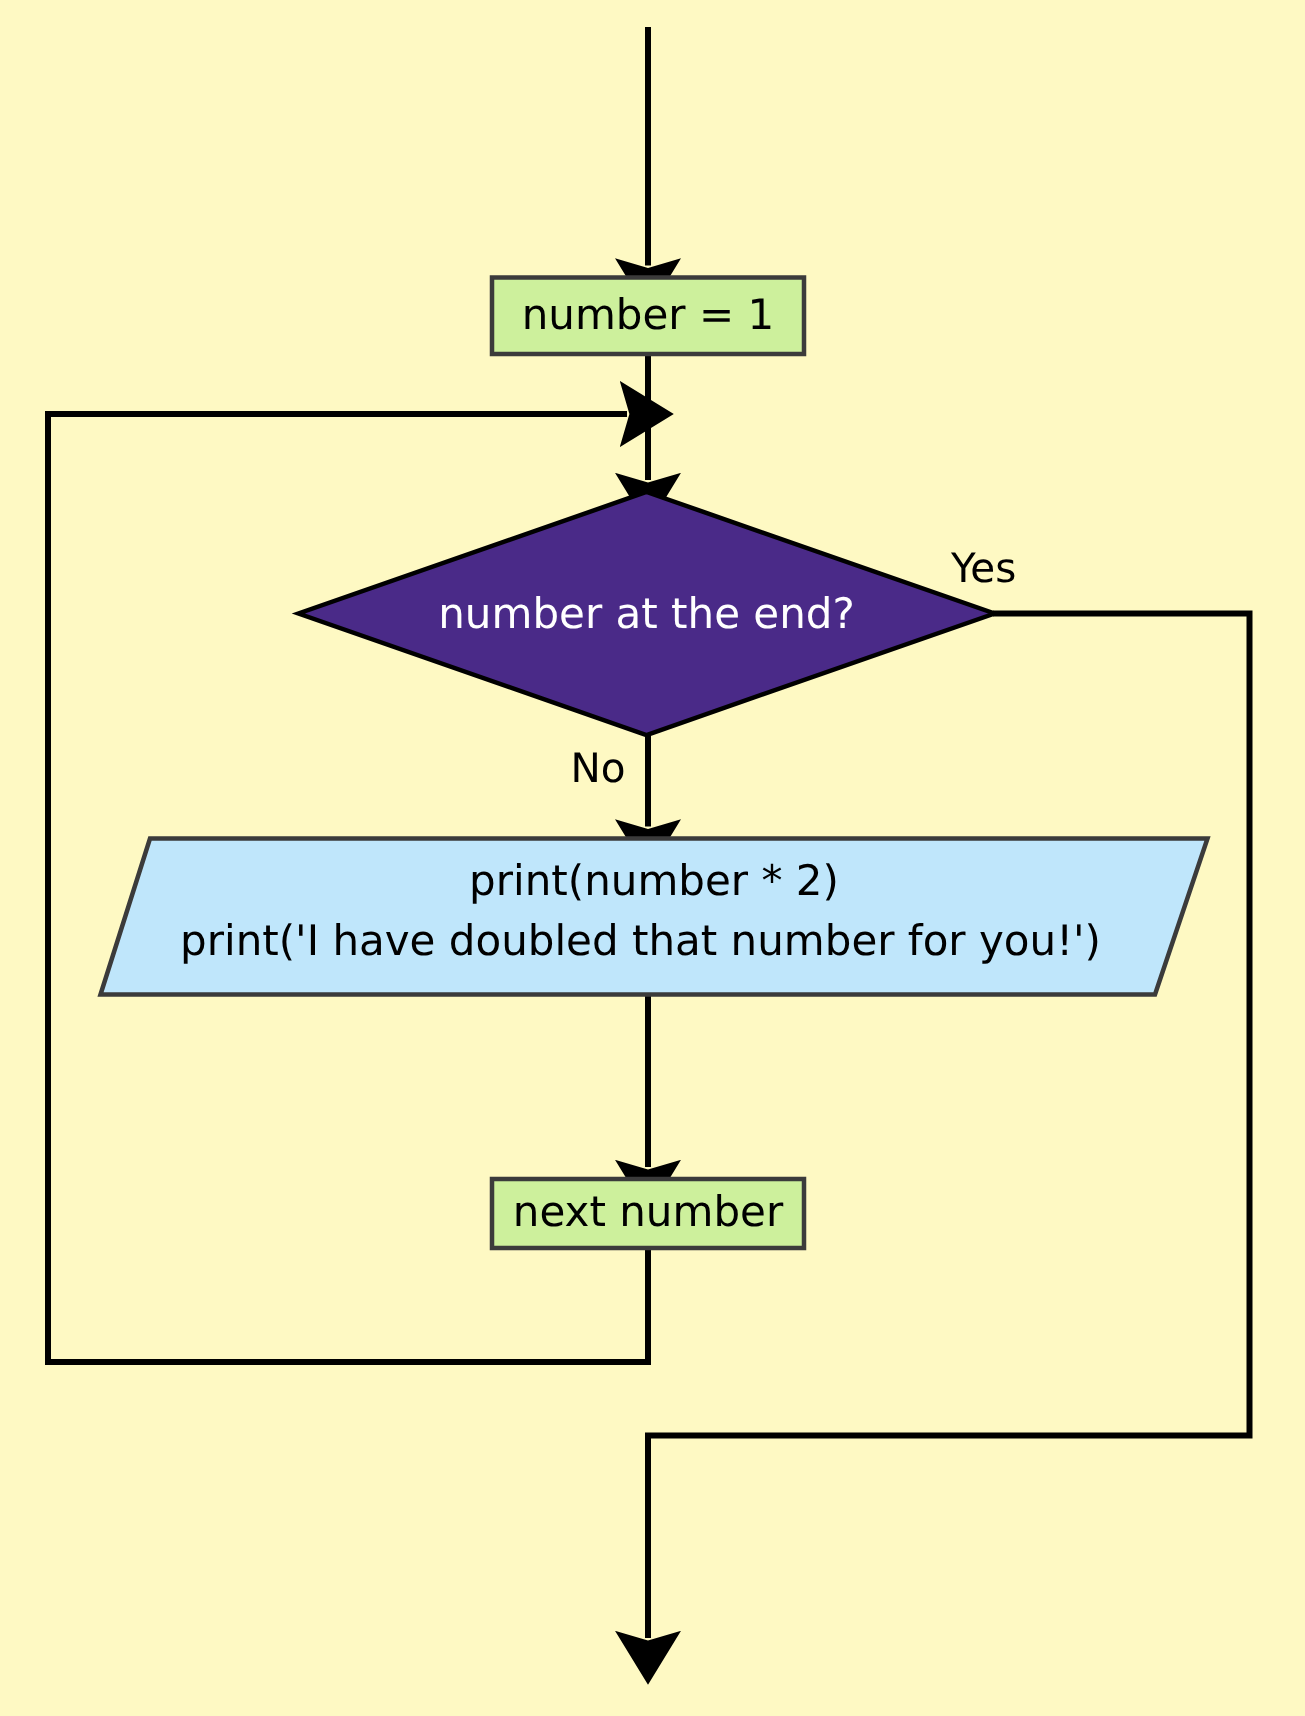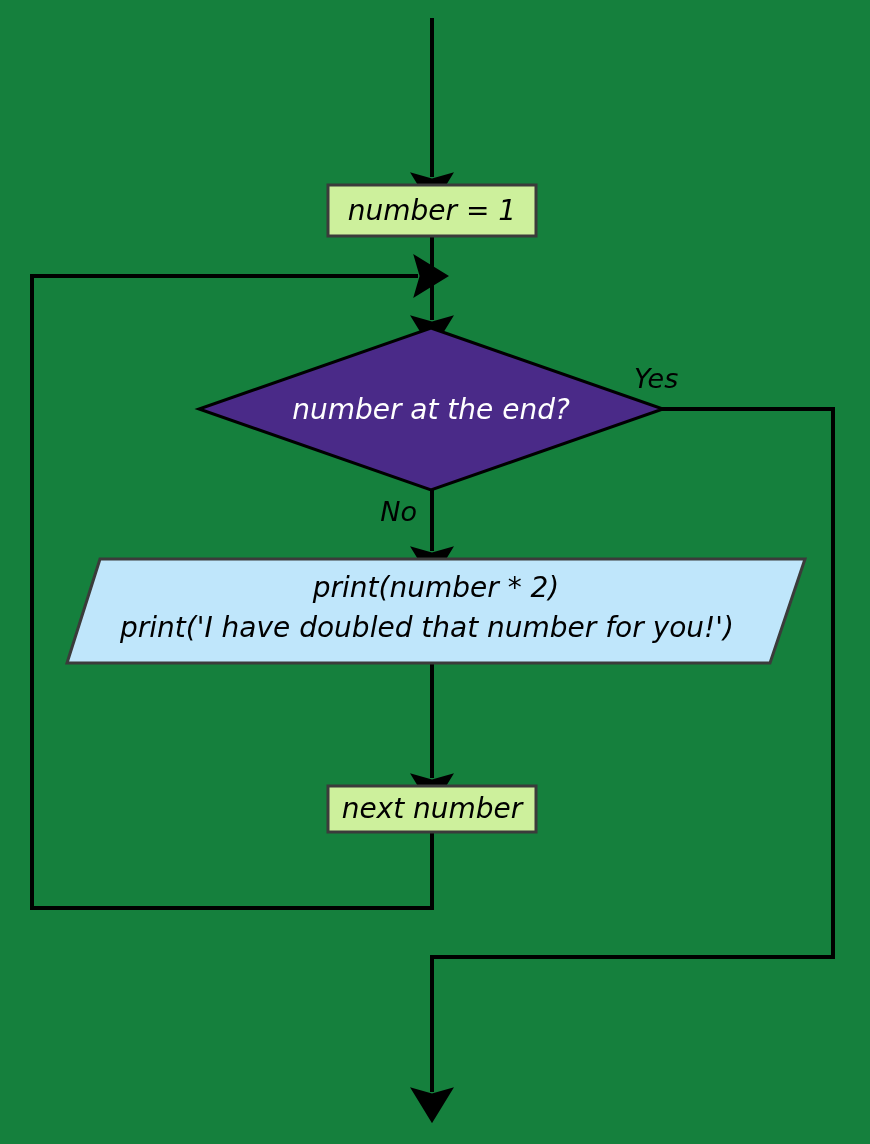--- a/index.html
+++ b/index.html
@@ -8,23 +8,22 @@
     padding: 0;
     background: #ffffff;
   }
   body {
     font-family: "DejaVu Sans", sans-serif;
   }
   #flowchart-canvas {
     position: relative;
     width: 870px;
     height: 1144px;
-    background: #15803d;
+    background: #fef9c3;
     overflow: hidden;
-    font-style: italic;
   }
   #flowchart-svg {
     position: absolute;
     left: 0;
     top: 0;
     width: 870px;
     height: 1144px;
   }
   .node-text {
     font-family: "DejaVu Sans", sans-serif;

